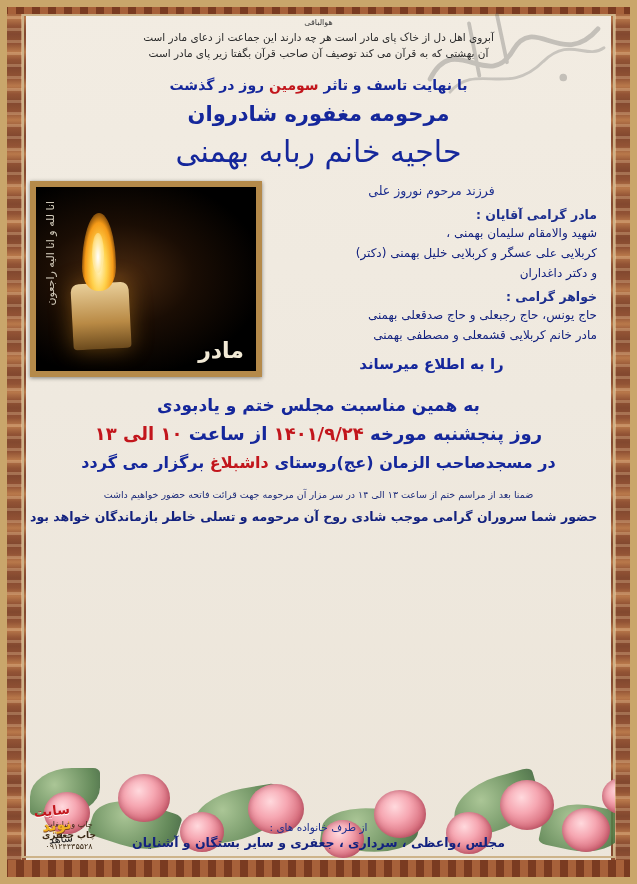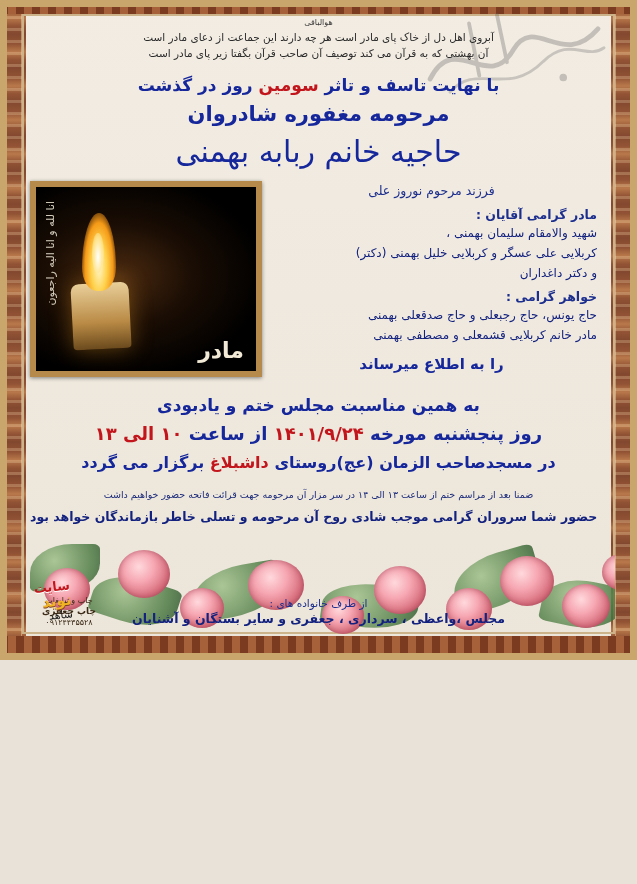--- a/index.html
+++ b/index.html
@@ -4,21 +4,21 @@
 <style>
   html,body{margin:0;padding:0;}
   body{
     width:637px;height:884px;
     background:#e8e2d8;
     font-family:"DejaVu Sans", sans-serif;
     overflow:hidden;
   }
   #poster{
     position:relative;
-    width:637px;height:660px;
+    width:637px;height:884px;
     background:
       linear-gradient(180deg,#f2ece2 0%, #efe9df 45%, #ece5d9 100%);
     box-sizing:border-box;
     overflow:hidden;
   }
   
   .frame-edge{
     position:absolute;inset:0;
     border:7px solid #c9a66b;
     box-sizing:border-box;
@@ -87,21 +87,21 @@
     white-space:nowrap;
     overflow:hidden;
   }
   .headline{
     margin:10px 4px 0 4px;
     text-align:center;
     color:#1e2f8f;
     font-weight:bold;
   }
   .headline .l1{
-    font-size:17px;line-height:28px;
+    font-size:14px;line-height:28px;
     color:#15279b;
   }
   .headline .l1 .red{color:#c2161c;}
   .headline .l2{
     font-size:21px;line-height:30px;
     color:#15279b;
   }
   .name{
     text-align:center;
     font-size:30px;line-height:42px;

